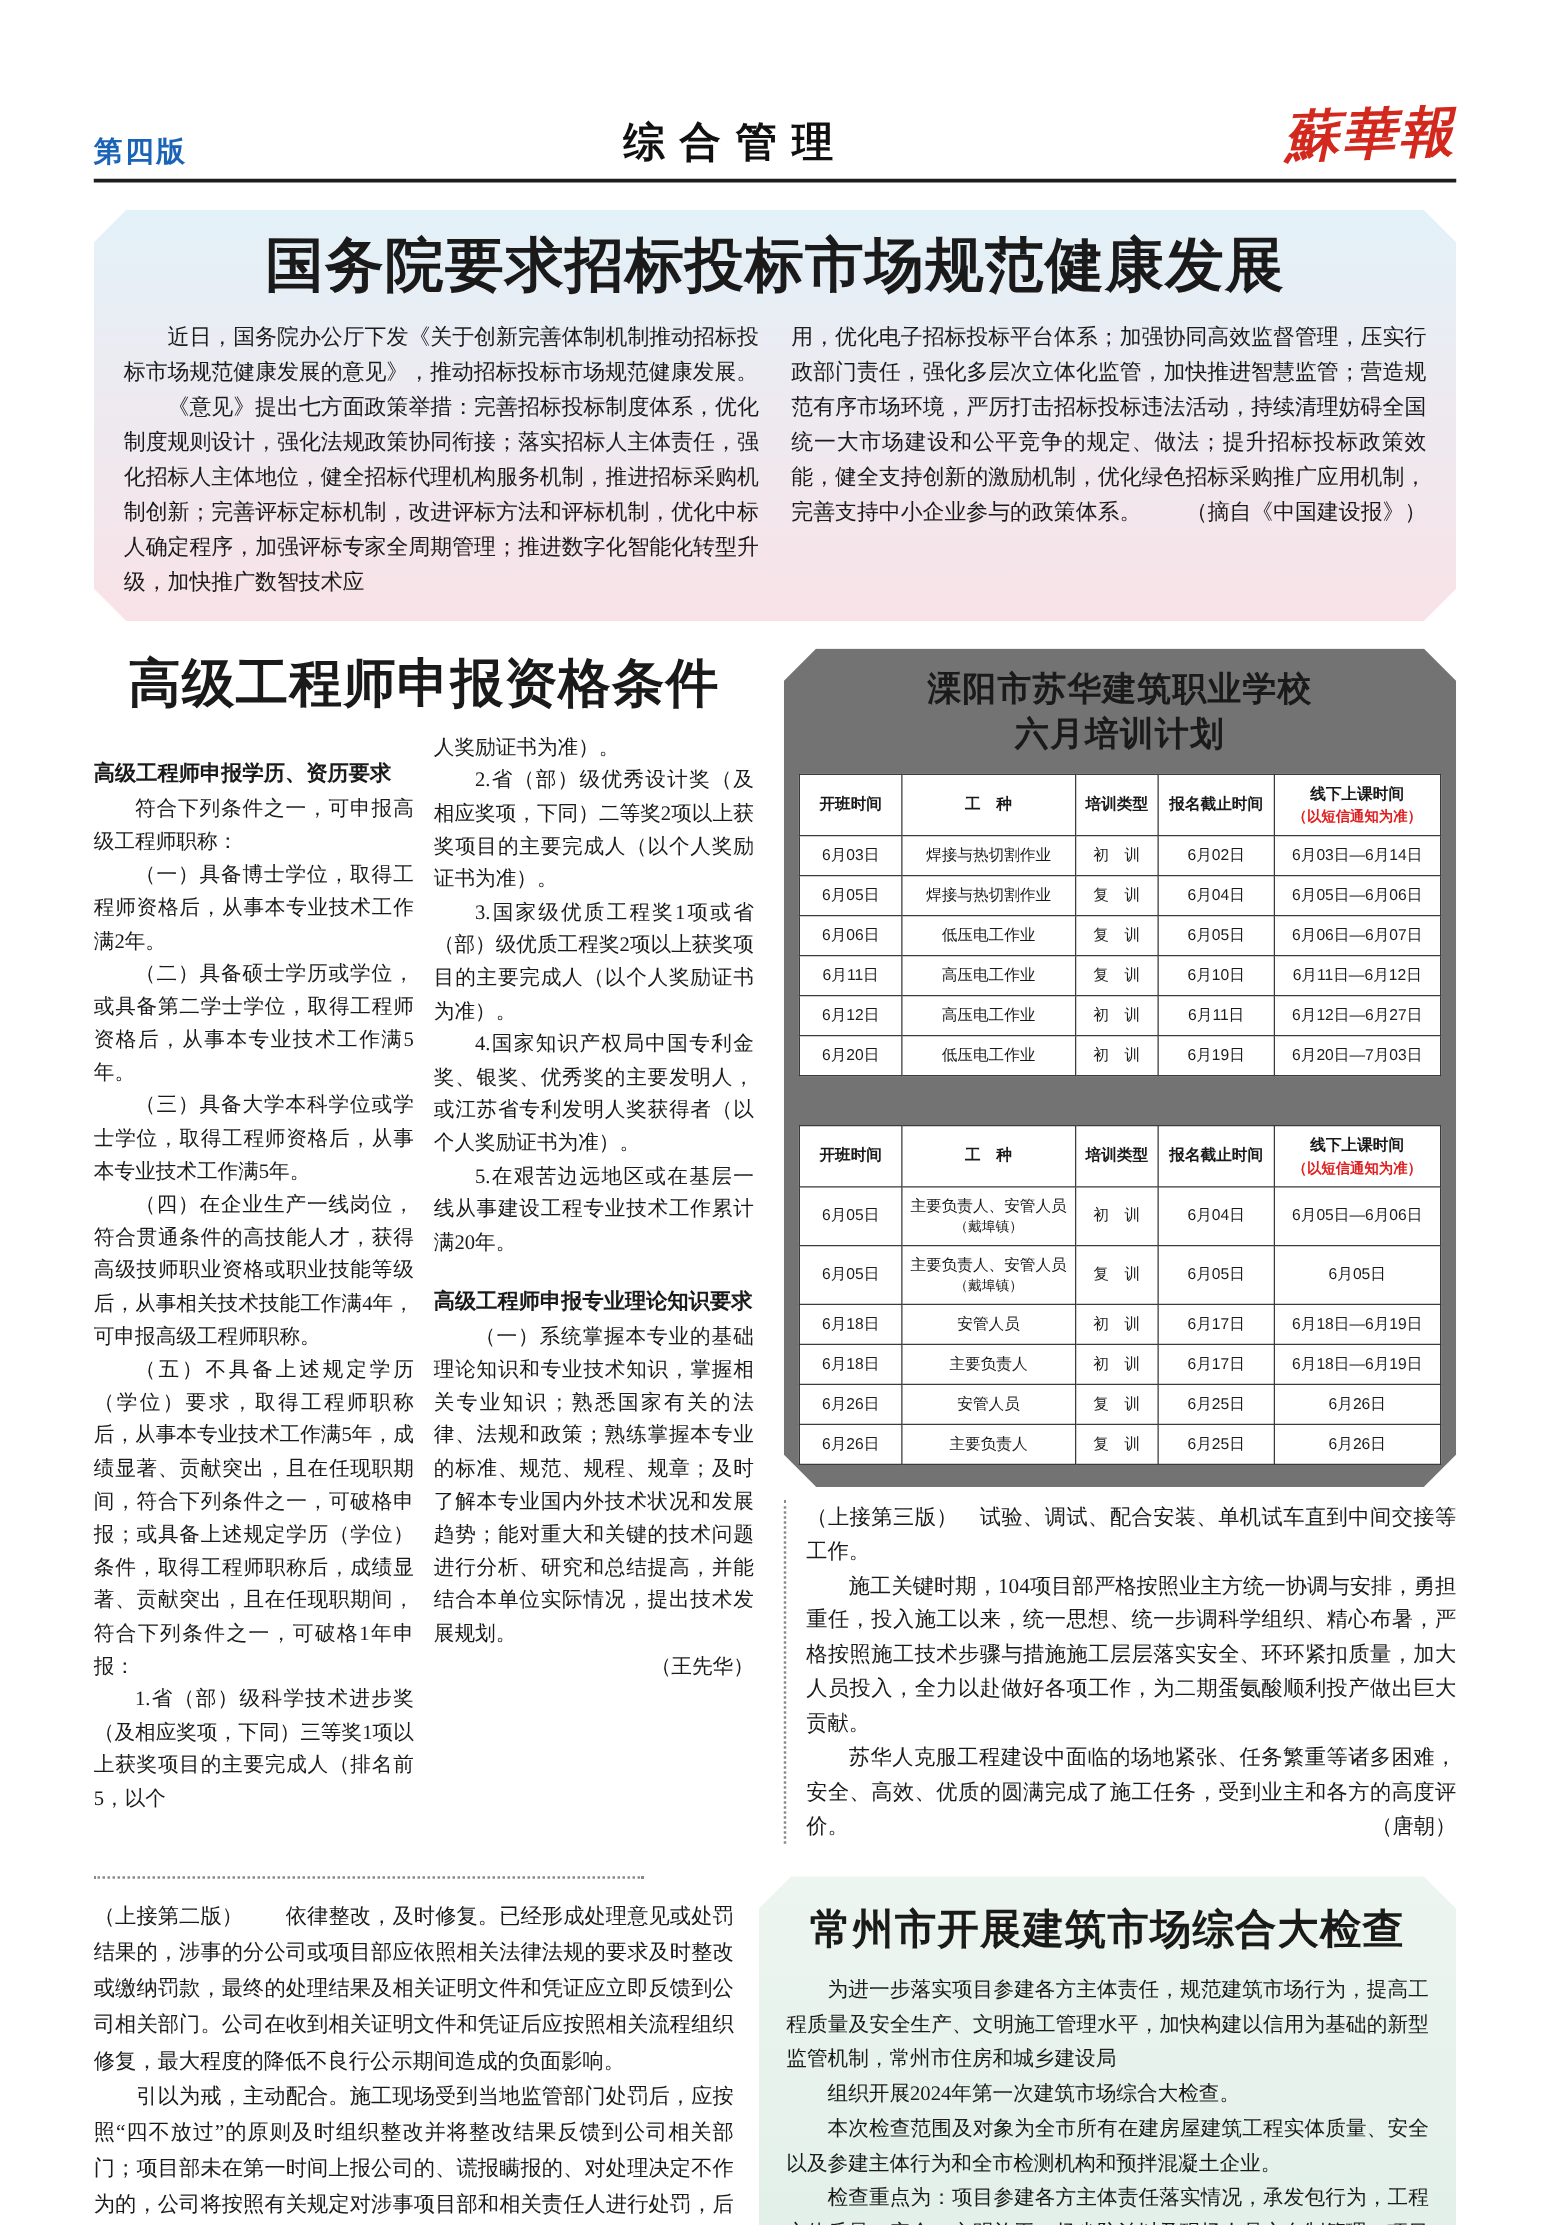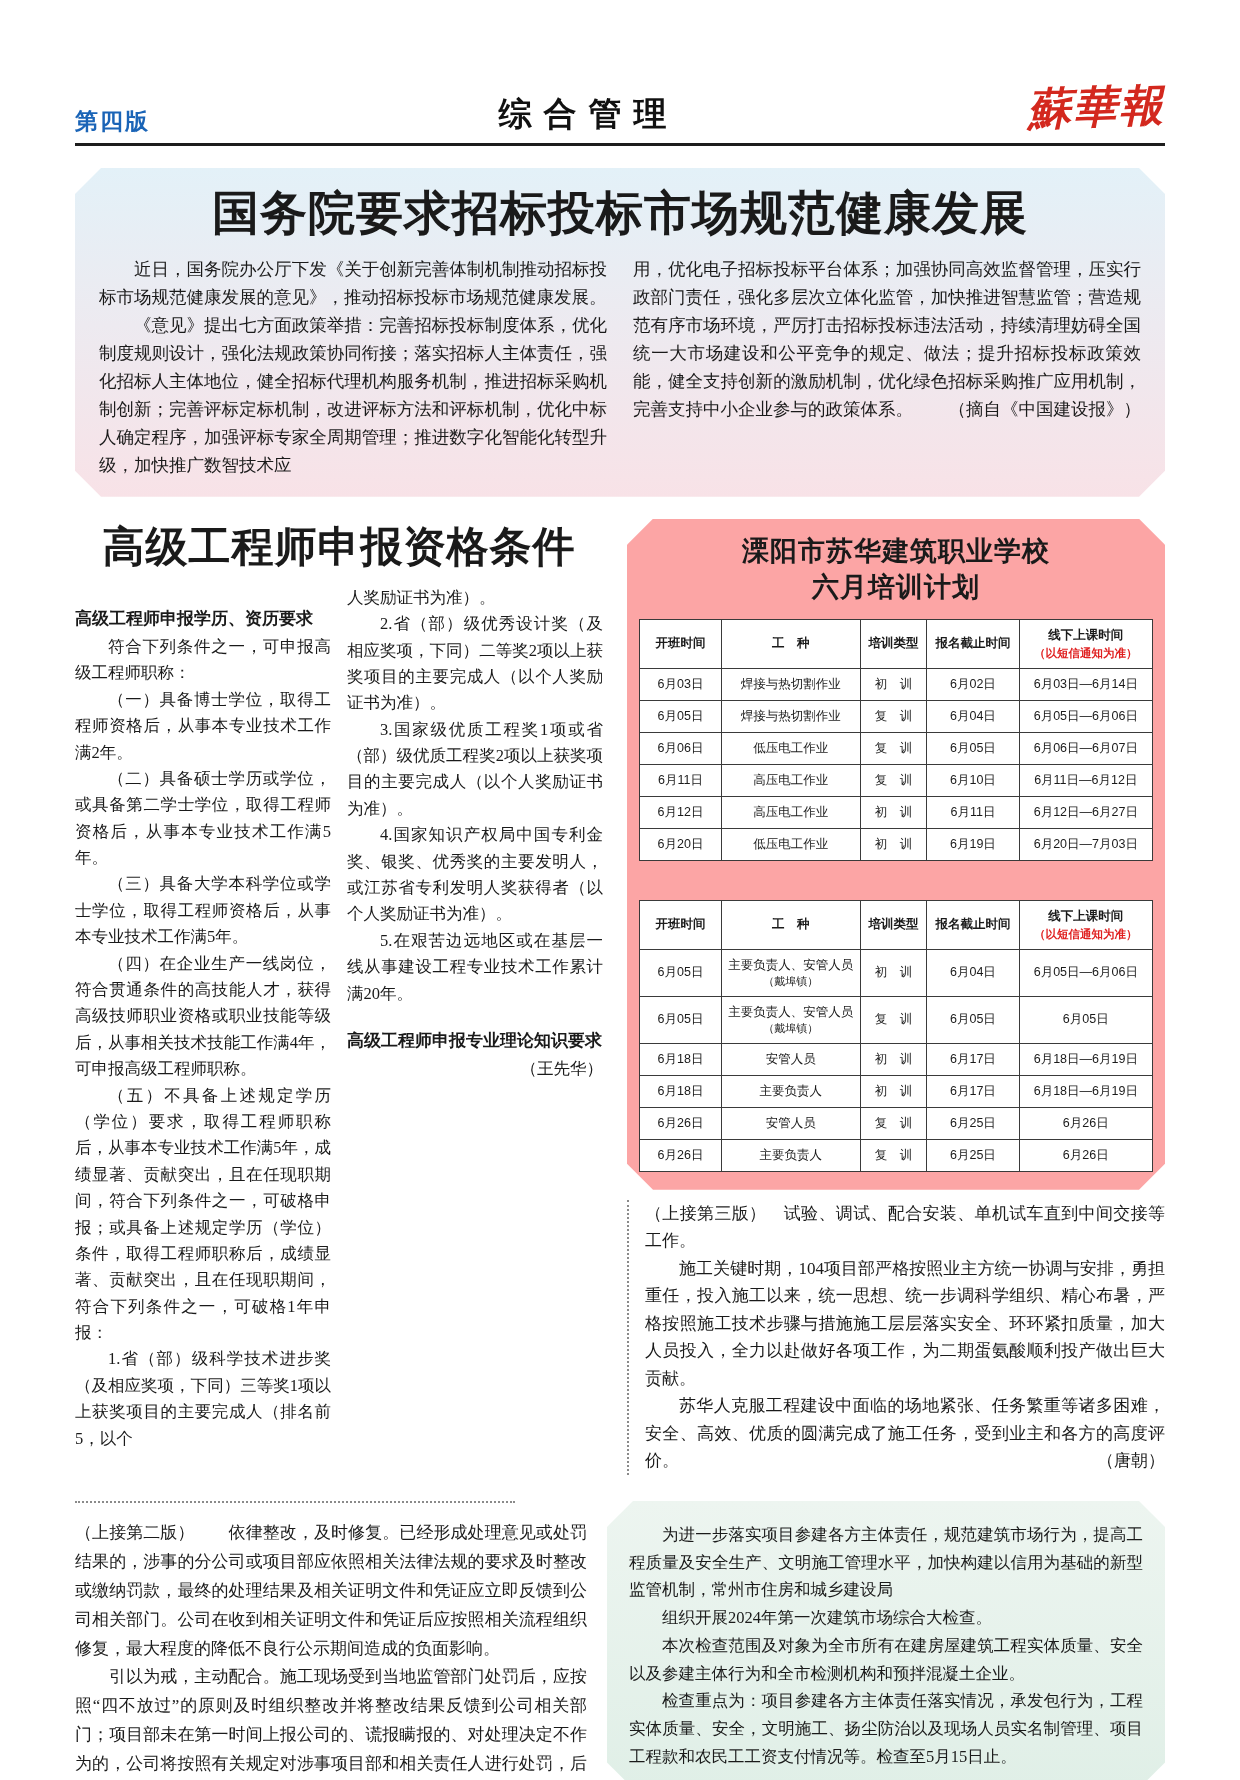--- a/index.html
+++ b/index.html
@@ -36,21 +36,21 @@
   .main-row { display:flex; gap:24px; margin-top:22px; }
   .left-art { width:528px; }
   .left-title { font-size:42px; font-weight:bold; text-align:center; letter-spacing:1px; margin-bottom:10px; }
   .art-cols { display:flex; gap:16px; }
   .art-col { flex:1; font-size:16.5px; line-height:1.6; text-align:justify; }
   .sub-head { font-family:"Liberation Sans", sans-serif; font-weight:bold; font-size:17px; margin:20px 0 2px 0; text-align:left; }
   .byline-line { text-align:right; }
   .byline-inline { float:right; }
 
   .right-col { width:538px; display:flex; flex-direction:column; }
-  .school-box { background:#fca5a5; padding:14px 12px 18px 12px; }
+  .school-box { background:#737373; padding:14px 12px 18px 12px; }
   .school-title { font-size:27px; font-weight:bold; text-align:center; line-height:1.35; letter-spacing:1px; }
   table { width:100%; border-collapse:collapse; background:#ffffff; margin-top:13px;
           font-size:12.5px; font-family:"Liberation Sans", sans-serif; }
   th, td { border:1px solid #3a3a3a; text-align:center; vertical-align:middle; padding:7px 2px; }
   th { font-weight:bold; }
   th:nth-child(1), td:nth-child(1) { width:16%; }
   th:nth-child(2), td:nth-child(2) { width:27%; }
   th:nth-child(3), td:nth-child(3) { width:13%; }
   th:nth-child(4), td:nth-child(4) { width:18%; }
   th:nth-child(5), td:nth-child(5) { width:26%; }
@@ -117,20 +117,21 @@
         <p class="para indent">（五）不具备上述规定学历（学位）要求，取得工程师职称后，从事本专业技术工作满5年，成绩显著、贡献突出，且在任现职期间，符合下列条件之一，可破格申报；或具备上述规定学历（学位）条件，取得工程师职称后，成绩显著、贡献突出，且在任现职期间，符合下列条件之一，可破格1年申报：</p>
         <p class="para indent">1.省（部）级科学技术进步奖（及相应奖项，下同）三等奖1项以上获奖项目的主要完成人（排名前5，以个</p>
       </div>
       <div class="art-col">
         <p class="para no-indent">人奖励证书为准）。</p>
         <p class="para indent">2.省（部）级优秀设计奖（及相应奖项，下同）二等奖2项以上获奖项目的主要完成人（以个人奖励证书为准）。</p>
         <p class="para indent">3.国家级优质工程奖1项或省（部）级优质工程奖2项以上获奖项目的主要完成人（以个人奖励证书为准）。</p>
         <p class="para indent">4.国家知识产权局中国专利金奖、银奖、优秀奖的主要发明人，或江苏省专利发明人奖获得者（以个人奖励证书为准）。</p>
         <p class="para indent">5.在艰苦边远地区或在基层一线从事建设工程专业技术工作累计满20年。</p>
         <div class="sub-head">高级工程师申报专业理论知识要求</div>
+        <p class="para indent">（一）系统掌握本专业的基础理论知识和专业技术知识，掌握相关专业知识；熟悉国家有关的法律、法规和政策；熟练掌握本专业的标准、规范、规程、规章；及时了解本专业国内外技术状况和发展趋势；能对重大和关键的技术问题进行分析、研究和总结提高，并能结合本单位实际情况，提出技术发展规划。</p>
         <div class="byline-line">（王先华）</div>
       </div>
     </div>
   </div>
 
   <div class="right-col">
     <div class="school-box chamfer">
       <div class="school-title">
         <div>溧阳市苏华建筑职业学校</div>
         <div>六月培训计划</div>
@@ -261,20 +262,21 @@
 
 <div class="bottom-row">
   <div class="bottom-left">
     <div class="dot-rule"></div>
     <p class="para no-indent">（上接第二版）　　依律整改，及时修复。已经形成处理意见或处罚结果的，涉事的分公司或项目部应依照相关法律法规的要求及时整改或缴纳罚款，最终的处理结果及相关证明文件和凭证应立即反馈到公司相关部门。公司在收到相关证明文件和凭证后应按照相关流程组织修复，最大程度的降低不良行公示期间造成的负面影响。</p>
     <p class="para indent">引以为戒，主动配合。施工现场受到当地监管部门处罚后，应按照“四不放过”的原则及时组织整改并将整改结果反馈到公司相关部门；项目部未在第一时间上报公司的、谎报瞒报的、对处理决定不作为的，公司将按照有关规定对涉事项目部和相关责任人进行处罚，后果严重的移送司法部门。</p>
 
   </div>
 
   <div class="green-box chamfer">
+    <div class="green-title">常州市开展建筑市场综合大检查</div>
     <div class="green-body">
       <p class="para indent">为进一步落实项目参建各方主体责任，规范建筑市场行为，提高工程质量及安全生产、文明施工管理水平，加快构建以信用为基础的新型监管机制，常州市住房和城乡建设局</p>
       <p class="para indent">组织开展2024年第一次建筑市场综合大检查。</p>
       <p class="para indent">本次检查范围及对象为全市所有在建房屋建筑工程实体质量、安全以及参建主体行为和全市检测机构和预拌混凝土企业。</p>
       <p class="para indent">
         <span>检查重点为：项目参建各方主体责任落实情况，承发包行为，工程实体质量、安全，文明施工、扬尘防治以及现场人员实名制管理、项目工程款和农民工工资支付情况等。检查至5月15日止。</span>
         
       </p>
     </div>
   </div>

